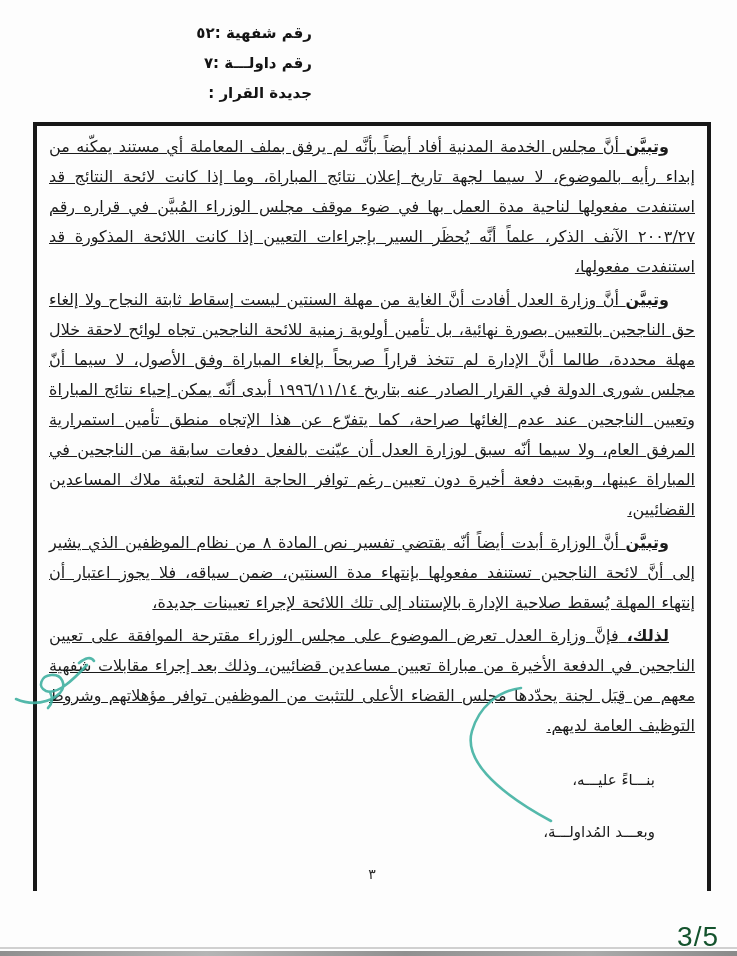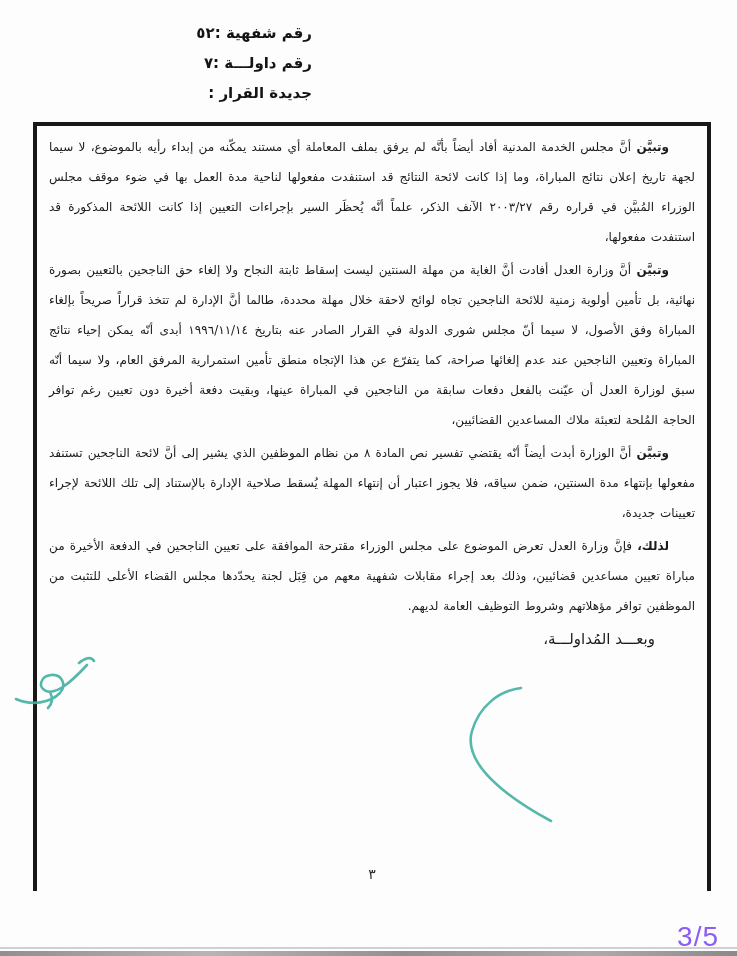--- a/index.html
+++ b/index.html
@@ -42,40 +42,41 @@
     left: 33px;
     width: 678px;
     height: 769px;
     border: 4px solid #181818;
     border-bottom: none;
     padding: 6px 12px 0 12px;
     direction: rtl;
     color: #1b1b1b;
   }
   .para {
-    font-size: 12px;
+    font-size: 16px;
     line-height: 30px;
     text-align: justify;
     text-justify: inter-word;
     text-indent: 26px;
     margin-bottom: 3px;
     word-spacing: 1px;
+    text-decoration: underline;
   }
   .para .lead { font-weight: bold; }
 
   .closing-line {
     font-size: 15px;
     line-height: 30px;
     text-align: right;
     padding-left: 0;
     padding-right: 40px;
     white-space: nowrap;
   }
   .closing-1 { margin-top: 24px; }
-  .closing-2 { }
+  .closing-2 { margin-top: 22px; }
 
   .inner-page-number {
     position: absolute;
     top: 740px;
     left: 50%;
     transform: translateX(-50%);
     font-size: 14px;
     color: #2a2a2a;
   }
 
@@ -106,21 +107,21 @@
   }
   .page-indicator {
     position: absolute;
     top: 921px;
     right: 18px;
     direction: ltr;
     font-family: "Liberation Sans", sans-serif;
     font-size: 28px;
     font-weight: 400;
     letter-spacing: 1px;
-    color: #8b5cf6;
+    color: #14532d;
   }
 </style>
 </head>
 <body>
 
 <div class="page">
 
   <div class="meta">
     <div class="meta-row">
       <span class="meta-label">رقم شفهية :</span>
@@ -146,20 +147,21 @@
     </p>
     <p class="para">
       <b class="lead">وتبيَّن</b>
       <span>أنَّ الوزارة أبدت أيضاً أنّه يقتضي تفسير نص المادة ٨ من نظام الموظفين الذي يشير إلى أنَّ لائحة الناجحين تستنفد مفعولها بإنتهاء مدة السنتين، ضمن سياقه، فلا يجوز اعتبار أن إنتهاء المهلة يُسقط صلاحية الإدارة بالإستناد إلى تلك اللائحة لإجراء تعيينات جديدة،</span>
     </p>
     <p class="para">
       <b class="lead">لذلك،</b>
       <span>فإنَّ وزارة العدل تعرض الموضوع على مجلس الوزراء مقترحة الموافقة على تعيين الناجحين في الدفعة الأخيرة من مباراة تعيين مساعدين قضائيين، وذلك بعد إجراء مقابلات شفهية معهم من قِبَل لجنة يحدّدها مجلس القضاء الأعلى للتثبت من الموظفين توافر مؤهلاتهم وشروط التوظيف العامة لديهم.</span>
     </p>
 
+    <div class="closing-line closing-1">بنـــاءً عليـــه،</div>
     <div class="closing-line closing-2">وبعـــد المُداولـــة،</div>
 
     <div class="inner-page-number">٣</div>
   </div>
 
   <svg class="ink" viewBox="0 0 737 956" xmlns="http://www.w3.org/2000/svg">
     <g stroke="#41b1a2" stroke-width="2.6" fill="none" stroke-linecap="round" stroke-linejoin="round" opacity="0.9">
       <path d="M 16 699 C 32 706 50 703 60 693 C 67 685 62 674 51 675 C 41 676 37 687 46 691 C 57 695 72 681 87 665"></path>
       <path d="M 79 663 C 85 658 91 656 94 661"></path>
       <path d="M 50 692 C 53 698 52 704 48 708"></path>

